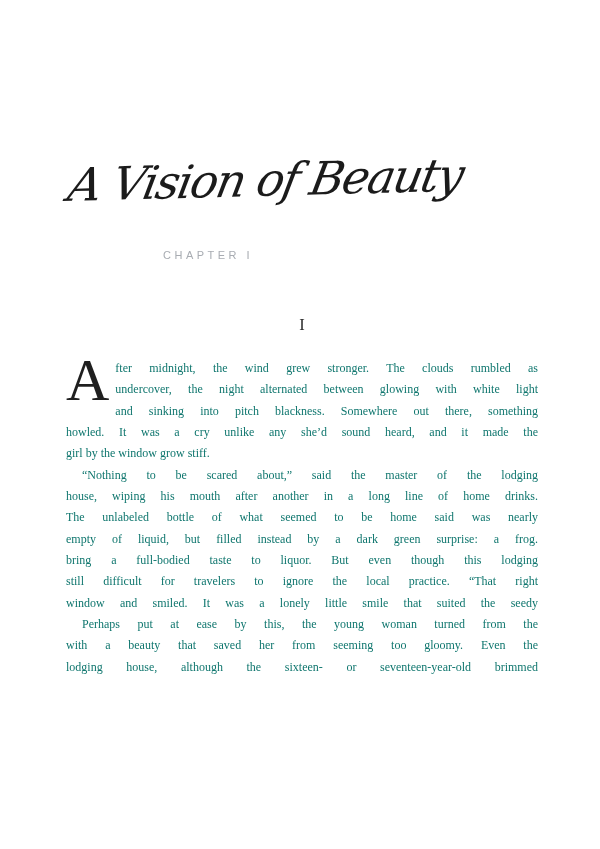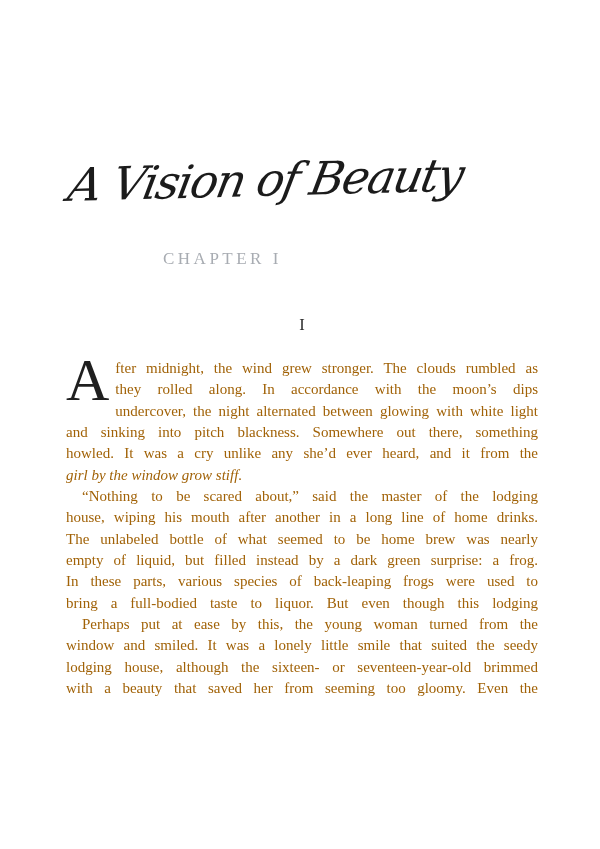--- a/index.html
+++ b/index.html
@@ -25,22 +25,22 @@
     letter-spacing: -2px;
     color: #1b1b1b;
     transform: skewX(-12deg) rotate(-1.5deg);
     transform-origin: left bottom;
     white-space: nowrap;
   }
   .chapter-label {
     position: absolute;
     left: 163px;
     top: 249px;
-    font-family: Liberation Serif, serif;
-    font-size: 17px;
+    font-family: Liberation Sans, sans-serif;
+    font-size: 11px;
     letter-spacing: 3.5px;
     color: #a8acb2;
     white-space: nowrap;
   }
   .section-number {
     position: absolute;
     left: 66px;
     top: 315px;
     width: 472px;
     text-align: center;
@@ -49,29 +49,28 @@
   }
   .body-text {
     position: absolute;
     left: 66px;
     top: 358px;
     width: 472px;
     color: #2e2e2e;
   }
   .para { margin: 0; }
   .line {
-    font-size: 15px;
+    font-size: 12px;
     line-height: 21.35px;
     text-align: justify;
     text-align-last: justify;
-    color: #a16207;
+    color: #0f766e;
   }
   .line.para-end {
     text-align-last: left;
-    font-style: italic;
   }
   .line.indent {
     text-indent: 16px;
   }
   .dropcap {
     float: left;
     font-size: 60px;
     line-height: 43px;
     height: 43px;
     margin: 1px 6px 0 0;
@@ -83,34 +82,33 @@
 <body>
 
 <div class="page">
   <div class="script-title">A Vision of Beauty</div>
   <div class="chapter-label">CHAPTER I</div>
   <div class="section-number">I</div>
   <div class="body-text">
       <div class="para">
         <span class="dropcap">A</span>
         <div class="line">fter midnight, the wind grew stronger. The clouds rumbled as</div>
-        <div class="line">they rolled along. In accordance with the moon’s dips</div>
         <div class="line">undercover, the night alternated between glowing with white light</div>
         <div class="line">and sinking into pitch blackness. Somewhere out there, something</div>
-        <div class="line">howled. It was a cry unlike any she’d ever heard, and it from the</div>
+        <div class="line">howled. It was a cry unlike any she’d sound heard, and it made the</div>
         <div class="line para-end">girl by the window grow stiff.</div>
       </div>
       <div class="para">
         <div class="line indent">“Nothing to be scared about,” said the master of the lodging</div>
         <div class="line">house, wiping his mouth after another in a long line of home drinks.</div>
-        <div class="line">The unlabeled bottle of what seemed to be home brew was nearly</div>
+        <div class="line">The unlabeled bottle of what seemed to be home said was nearly</div>
         <div class="line">empty of liquid, but filled instead by a dark green surprise: a frog.</div>
-        <div class="line">In these parts, various species of back-leaping frogs were used to</div>
         <div class="line">bring a full-bodied taste to liquor. But even though this lodging</div>
+        <div class="line">still difficult for travelers to ignore the local practice. “That right</div>
       </div>
       <div class="para">
+        <div class="line">window and smiled. It was a lonely little smile that suited the seedy</div>
         <div class="line indent">Perhaps put at ease by this, the young woman turned from the</div>
-        <div class="line">window and smiled. It was a lonely little smile that suited the seedy</div>
+        <div class="line">with a beauty that saved her from seeming too gloomy. Even the</div>
         <div class="line">lodging house, although the sixteen- or seventeen-year-old brimmed</div>
-        <div class="line">with a beauty that saved her from seeming too gloomy. Even the</div>
       </div>
     </div>
 </div>
 
 </body></html>

